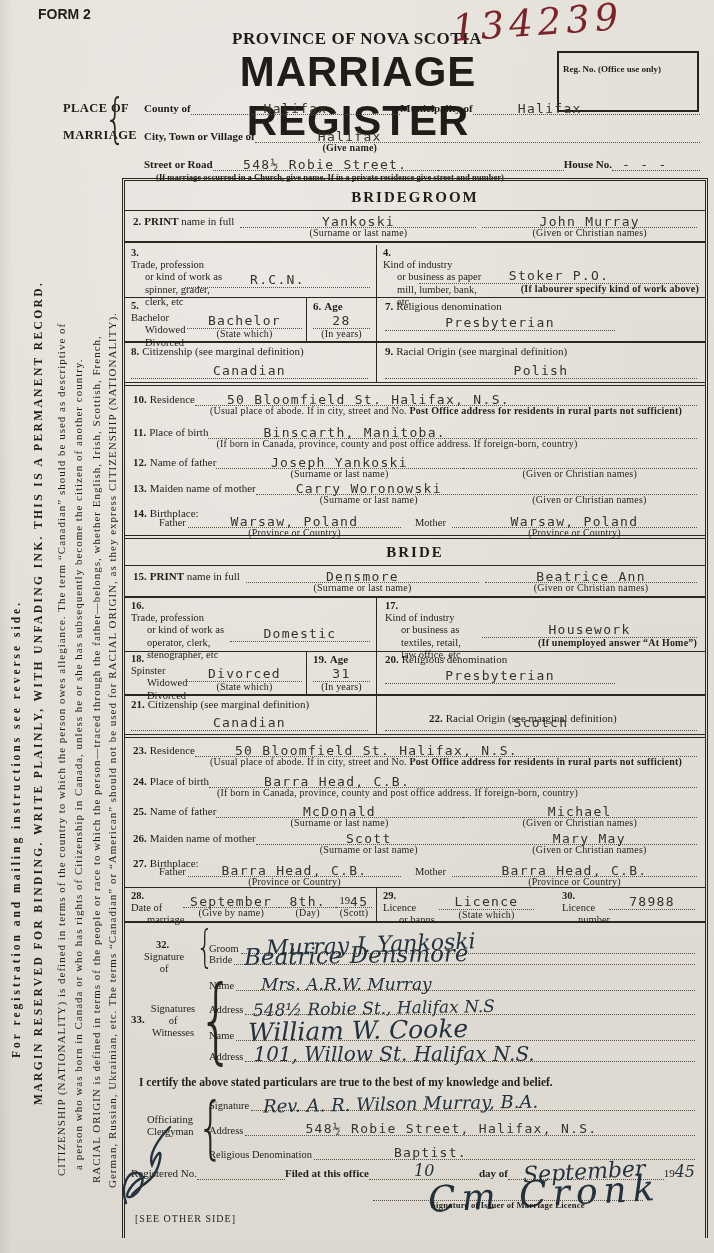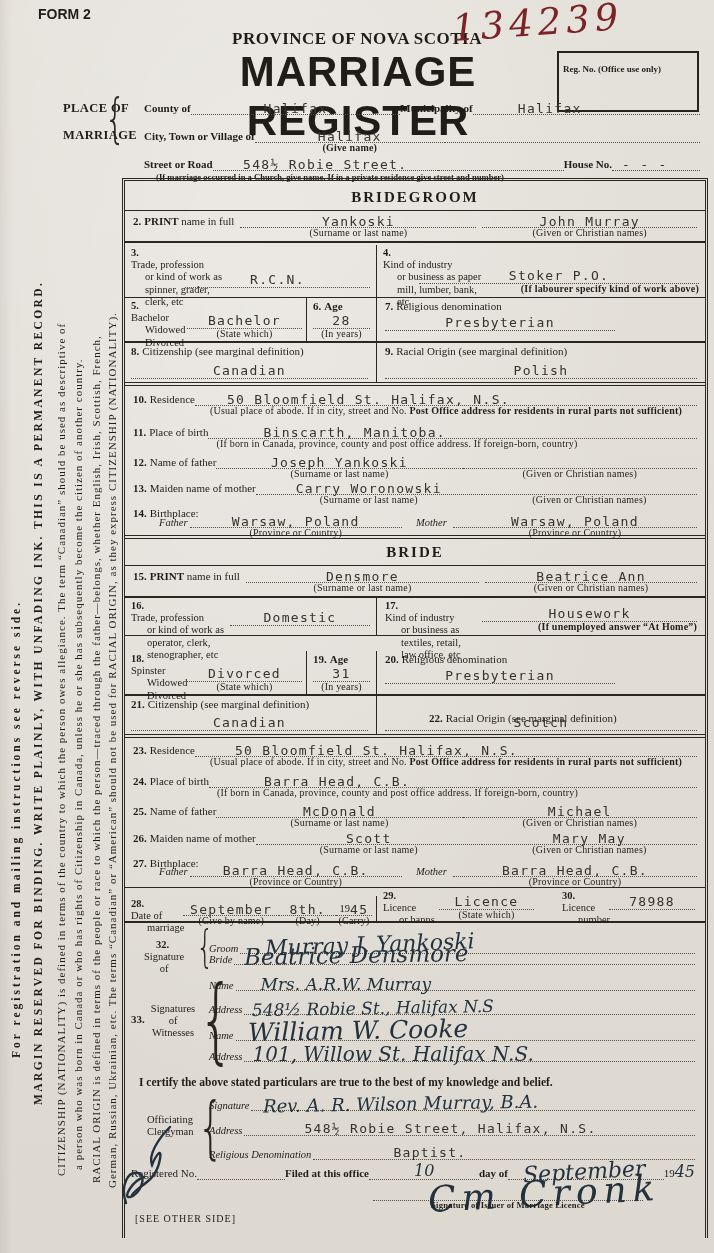--- a/index.html
+++ b/index.html
@@ -26,21 +26,21 @@
   .cell{position:relative;}
   .vr{border-right:1.2px solid #2a2620;}
   .ml span{display:block;font-size:10.5px;line-height:1.16;white-space:nowrap;}
   .cellfill{position:absolute;border-bottom:1.6px dotted #57503f;text-align:center;}
   .cellfill .typed{display:inline-block;}
   .sect{position:absolute;left:0;right:0;text-align:center;font-weight:bold;
         font-size:15px;letter-spacing:2px;}
   .brace{position:absolute;font-family:"DejaVu Sans",sans-serif;font-weight:200;
          color:#2a2620;transform:scaleX(.62);transform-origin:center;line-height:1;}
   .wline{position:absolute;display:flex;align-items:flex-end;}
-  .wlab{font-size:10.5px;white-space:nowrap;padding-right:2px;font-style:italic;}
+  .wlab{font-size:10.5px;white-space:nowrap;padding-right:2px;}
   .wline .fill{flex:1;height:100%;}
   .wline .hw{position:absolute;bottom:-3px;}
   .vrot{position:absolute;transform:rotate(-90deg);transform-origin:0 0;
         white-space:nowrap;font-size:11px;letter-spacing:.8px;}
   .formbox{position:absolute;left:122px;top:178px;width:586px;height:1060px;
            border:3px double #2a2620;border-bottom:none;}
 </style>
 </head>
 <body>
 
@@ -240,21 +240,21 @@
       <span class="fill" style="flex:1.1;">
         <span class="typed">Densmore</span>
         <span class="cap">(Surname or last name)</span>
         </span>
       <span class="fill" style="flex:1;align-items:center;">
         <span class="typed">Beatrice Ann</span>
         <span class="cap">(Given or Christian names)</span>
         </span>
     </div>
 
-    <div class="row" style="top:417px;height:38px;border-bottom:1.2px solid #2a2620;">
+    <div class="row" style="top:417px;height:54px;border-bottom:1.2px solid #2a2620;">
       <div class="cell vr" style="width:252px;">
         <div class="ml" style="position:absolute;left:6px;top:2px;">
           <span>
               <span class="num">16.</span>
               <span>Trade, profession</span>
             </span>
           <span style="padding-left:16px;">or kind of work as</span>
           <span style="padding-left:16px;">operator,   clerk,</span>
           <span style="padding-left:16px;">stenographer, etc</span>
         </div>
@@ -367,41 +367,41 @@
           </span>
         <span class="wlab" style="padding:0 6px 0 14px;">Mother</span>
         <span class="fill" style="flex:1.15;">
           <span class="typed">Barra Head, C.B.</span>
           <span class="cap">(Province or Country)</span>
           </span>
       </div>
     </div>
 
     <div class="row" style="top:707px;height:35px;border-bottom:2.5px solid #2a2620;">
-      <div class="cell vr" style="width:252px;margin-top:8px;">
+      <div class="cell vr" style="width:252px;">
         <div class="ml" style="position:absolute;left:6px;top:2px;">
           <span>
               <span class="num">28.</span>
               <span>Date of</span>
             </span>
           <span style="padding-left:16px;">marriage</span>
         </div>
         <div class="wline" style="left:58px;right:4px;top:2px;height:18px;">
           <span class="fill" style="flex:1.7;">
             <span class="typed">September</span>
             <span class="cap">(Give by name)</span>
             </span>
           <span class="fill" style="flex:1;">
             <span class="typed">8th.</span>
             <span class="cap">(Day)</span>
             </span>
           <span class="fill" style="width:36px;flex:0 0 auto;">
             <span class="lab" style="font-size:10.5px;">19</span>
               <span class="typed">45</span>
-            <span class="cap">(Carry)</span>
+            <span class="cap">(Scott)</span>
             </span>
         </div>
       </div>
       <div class="cell" style="flex:1;">
         <div class="ml" style="position:absolute;left:6px;top:2px;">
           <span>
               <span class="num">29.</span>
               <span>Licence</span>
             </span>
           <span style="padding-left:16px;">or banns</span>

